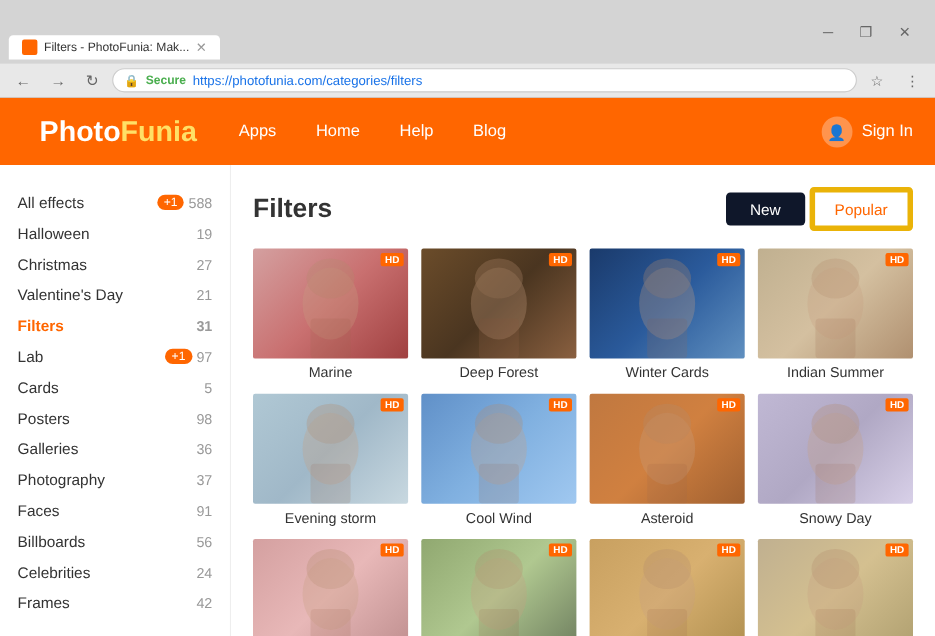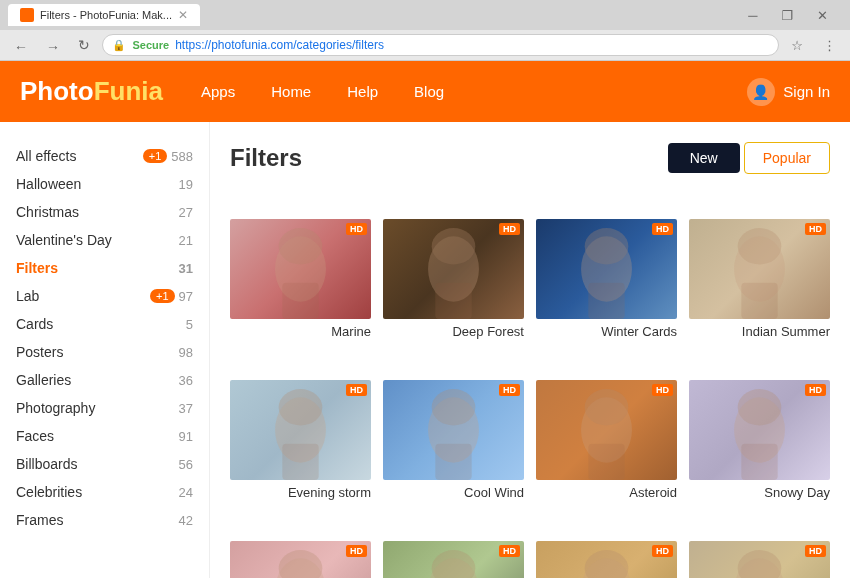--- a/index.html
+++ b/index.html
@@ -1,36 +1,36 @@
 <!DOCTYPE html>
 <html><head>
   <meta charset="utf-8">
   <style>
     * { box-sizing: border-box; margin: 0; padding: 0; }
     body { font-family: Arial, sans-serif; font-size: 14px; color: #333; background: #f5f5f5; }
 
     
     .browser-chrome { background: #e8e8e8; border-bottom: 1px solid #ccc; }
     .browser-titlebar { background: #d4d4d4; display: flex; align-items: center; padding: 4px 8px; gap: 4px; font-size: 12px; }
-    .browser-tab { background: #fff; border-radius: 4px 4px 0 0; padding: 4px 12px; font-size: 11px; color: #333; display: flex; align-items: center; gap: 6px; max-width: 200px; }
+    .browser-tab { background: #fff; border-radius: 4px 4px 0 0; padding: 4px 12px; font-size: 11px; color: #333; display: flex; align-items: center; gap: 6px; max-width: 200px; margin-top: 28px; }
     .tab-favicon { width: 14px; height: 14px; background: #f60; border-radius: 2px; flex-shrink: 0; }
     .tab-close { color: #999; font-size: 12px; cursor: pointer; }
     .browser-toolbar { display: flex; align-items: center; padding: 4px 8px; gap: 6px; background: #e8e8e8; }
     .browser-btn { background: none; border: none; cursor: pointer; color: #666; font-size: 14px; padding: 2px 6px; }
     .url-bar { flex: 1; background: #fff; border: 1px solid #ccc; border-radius: 12px; padding: 3px 10px; font-size: 12px; display: flex; align-items: center; gap: 6px; }
     .url-lock { color: #4caf50; font-size: 11px; }
     .url-secure { color: #4caf50; font-size: 11px; font-weight: bold; }
     .url-text { color: #1a73e8; font-size: 12px; }
     .browser-actions { display: flex; gap: 8px; color: #666; font-size: 13px; }
     .win-btn { background: none; border: none; cursor: pointer; color: #666; font-size: 13px; padding: 1px 6px; }
 
     
     .main-nav { background: #f60; display: flex; align-items: center; padding: 0 20px; }
     .logo { color: #fff; font-size: 26px; font-weight: bold; padding: 10px 20px 10px 0; }
-    .logo span.photo { color: #fff; }
+    .logo span.photo { color: #fff; margin-left: 16px; }
     .logo span.funia { color: #ffe066; }
     .nav-links { display: flex; gap: 0; }
     .nav-link { color: #fff; text-decoration: none; padding: 22px 18px; font-size: 15px; cursor: pointer; }
     .nav-right { margin-left: auto; display: flex; align-items: center; gap: 8px; color: #fff; cursor: pointer; }
     .user-icon { width: 28px; height: 28px; background: rgba(255,255,255,0.3); border-radius: 50%; display: flex; align-items: center; justify-content: center; font-size: 14px; }
 
     
     .page-content { display: flex; max-width: 850px; margin: 0 auto; background: #fff; min-height: 480px; }
 
     
@@ -42,25 +42,25 @@
     .sidebar-item.active { color: #f60; font-weight: bold; }
     .sidebar-item-label { flex: 1; font-size: 14px; }
     .sidebar-item-badge { background: #f60; color: #fff; border-radius: 10px; padding: 1px 6px; font-size: 11px; margin-right: 4px; }
     .sidebar-item-count { color: #999; font-size: 13px; }
 
     
     .main-area { flex: 1; padding: 20px; }
     .main-header { display: flex; align-items: center; margin-bottom: 16px; }
     .main-title { font-size: 24px; font-weight: bold; color: #333; flex: 1; }
     .btn-new { background: #0f172a; color: #fff; border: none; padding: 7px 22px; border-radius: 4px; cursor: pointer; font-size: 14px; }
-    .btn-popular { background: #fff; color: #f60; border: 1px solid #eab308; padding: 7px 18px; border-radius: 4px; cursor: pointer; font-size: 14px; margin-left: 4px; }
+    .btn-popular { background: #fff; color: #f60; border: 5px solid #eab308; padding: 7px 18px; border-radius: 4px; cursor: pointer; font-size: 14px; margin-left: 4px; }
 
     
     .effects-grid { display: grid; grid-template-columns: repeat(4, 1fr); gap: 12px; }
-    .effect-card { text-align: right; cursor: pointer; margin-top: 29px; }
+    .effect-card { text-align: center; cursor: pointer; }
     .effect-img { position: relative; width: 100%; height: 100px; overflow: hidden; border-radius: 2px; }
     .hd-badge { position: absolute; top: 4px; right: 4px; background: #f60; color: #fff; font-size: 9px; font-weight: bold; padding: 1px 4px; border-radius: 2px; }
     .effect-name { margin-top: 5px; font-size: 13px; color: #333; }
 
     
     .img-marine { background: linear-gradient(135deg, #d4a0a0 0%, #c97070 50%, #a04040 100%); }
     .img-deep-forest { background: linear-gradient(135deg, #6b4c2a 0%, #4a3520 50%, #8a6040 100%); }
     .img-winter-spirit { background: linear-gradient(135deg, #1a3a6b 0%, #2a5a9b 50%, #6090c0 100%); }
     .img-indian-summer { background: linear-gradient(135deg, #c0b090 0%, #d4c0a0 50%, #b09070 100%); }
     .img-evening-storm { background: linear-gradient(135deg, #b0c8d4 0%, #a0b8c8 50%, #c8d8e0 100%); }

